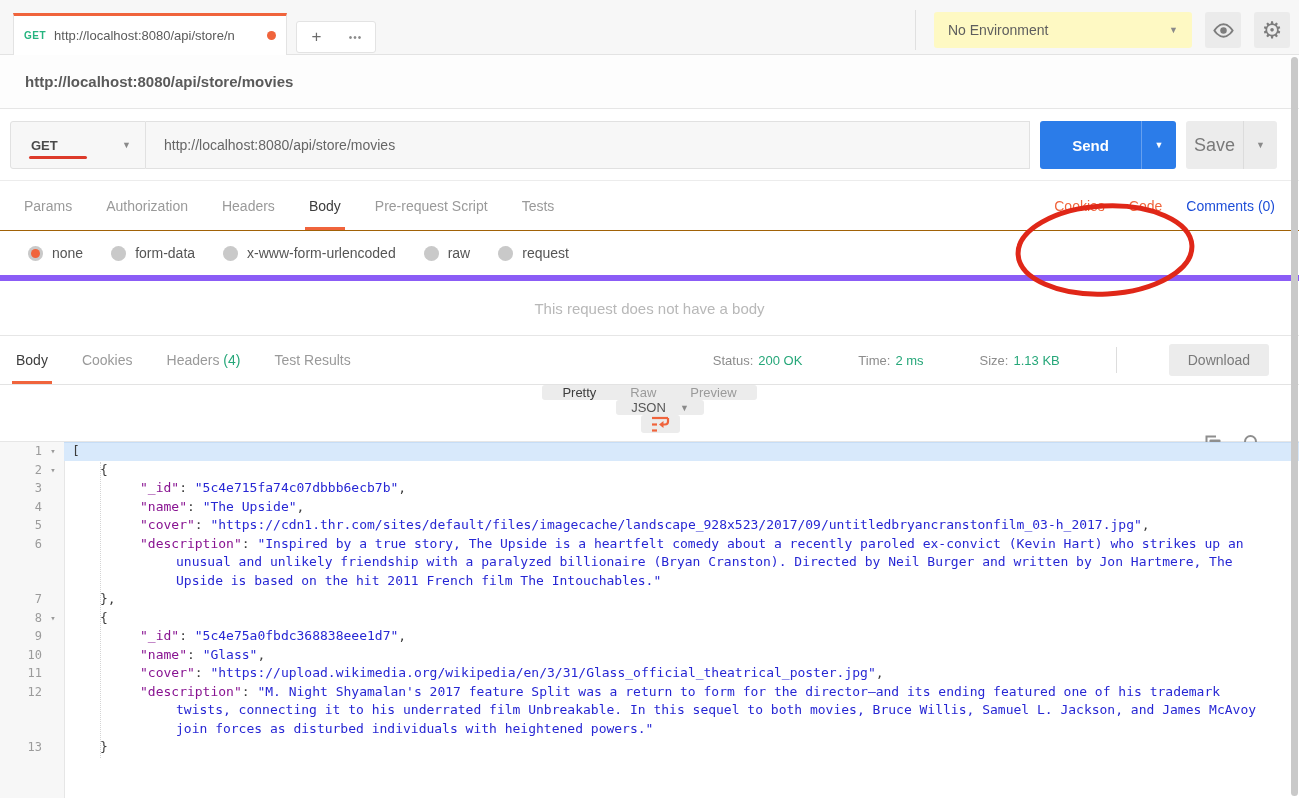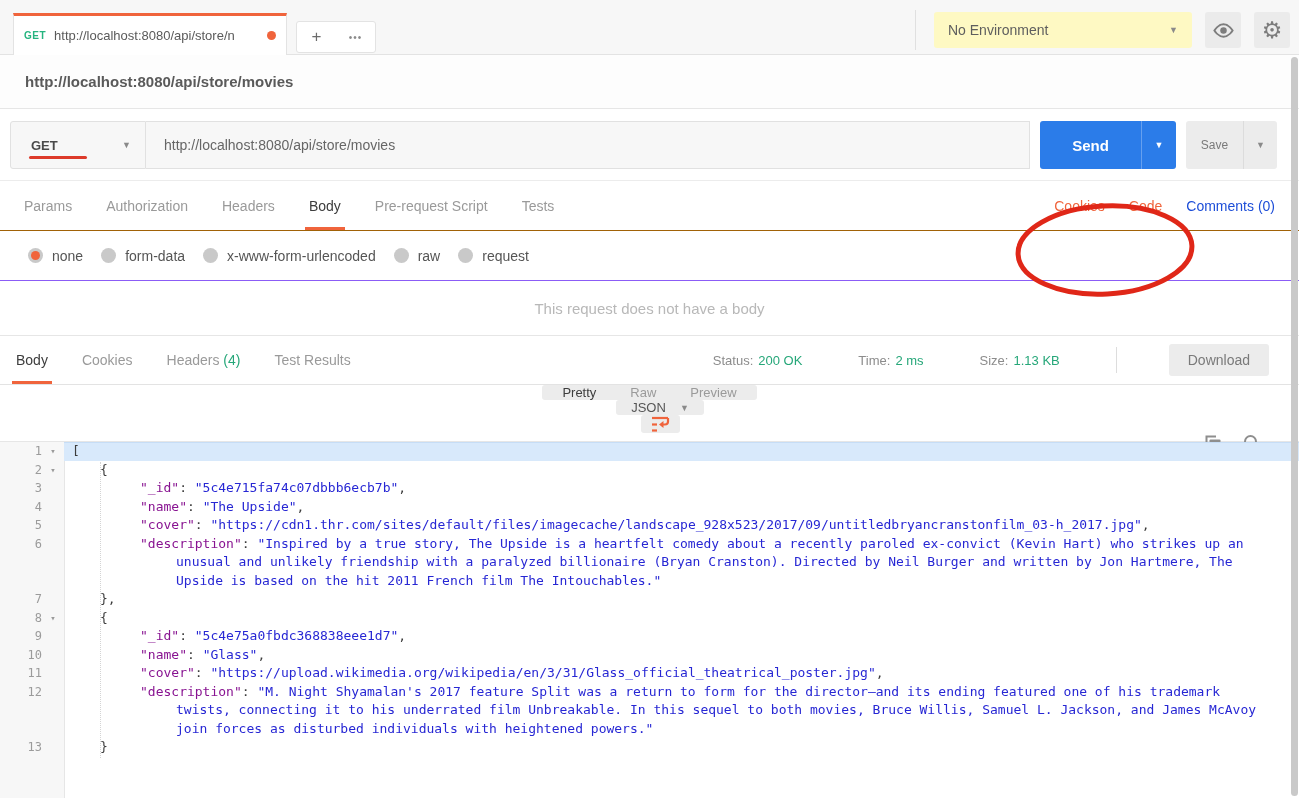--- a/index.html
+++ b/index.html
@@ -47,37 +47,37 @@
                font-size:14px; color:#666; }
   .send-btn { position:absolute; left:1040px; top:12px; height:48px; display:flex; background:#2b7ce9;
               border-radius:3px; overflow:hidden; cursor:pointer; z-index:1; }
   .send-main { width:101px; display:flex; align-items:center; justify-content:center; color:#fff;
                font-size:15px; font-weight:bold; }
   .send-caret { width:35px; display:flex; align-items:center; justify-content:center;
                 border-left:1px solid rgba(255,255,255,.28); }
   .send-caret .chev { color:#fff; }
   .save-btn { position:absolute; left:1186px; top:12px; height:48px; display:flex; background:#ececec;
               border-radius:3px; overflow:hidden; cursor:pointer; }
-  .save-main { width:57px; display:flex; align-items:center; justify-content:center; color:#7a7a7a; font-size:12px; }
+  .save-main { width:57px; display:flex; align-items:center; justify-content:center; color:#7a7a7a; font-size:18px; }
   .save-caret { width:34px; display:flex; align-items:center; justify-content:center; border-left:1px solid #dcdcdc; }
   .annotation-svg { position:absolute; left:1010px; top:90px; z-index:6; pointer-events:none; }
 
   
   .tabsrow { height:50px; border-bottom:1px solid #a16207; display:flex; align-items:stretch; padding:0 24px; }
   .rtab { display:flex; align-items:center; margin-right:34px; font-size:14px; color:#9a9a9a;
           position:relative; cursor:pointer; }
   .rtab.active { color:#3d3d3d; }
   .rtab.active::after { content:''; position:absolute; left:-4px; right:-4px; bottom:0; height:3px; background:#f0643c; }
   .tabs-right { margin-left:auto; display:flex; align-items:center; }
   .olink { color:#f0643c; font-size:14px; margin-left:24px; cursor:pointer; }
   .olink.muted { color:#1d4ed8; }
 
   
-  .radiorow { height:50px; border-bottom:1px solid #8b5cf6; display:flex; align-items:center;
-              padding-left:28px; gap:18px; }
+  .radiorow { height:50px; border-bottom:6px solid #8b5cf6; display:flex; align-items:center;
+              padding-left:28px; gap:28px; }
   .radio { display:flex; align-items:center; gap:9px; font-size:14px; color:#555; cursor:pointer; }
   .rdot { width:15px; height:15px; border-radius:50%; background:#c9c9c9; position:relative; flex:none; }
   .radio.sel .rdot::after { content:''; position:absolute; inset:3px; border-radius:50%; background:#f0643c; }
 
   
   .msgrow { height:55px; border-bottom:1px solid #e6e6e6; display:flex; align-items:center;
             justify-content:center; color:#b8b8b8; font-size:15px; }
 
   
   .metarow { height:49px; border-bottom:1px solid #e3e3e3; display:flex; align-items:stretch; padding:0 16px; }

